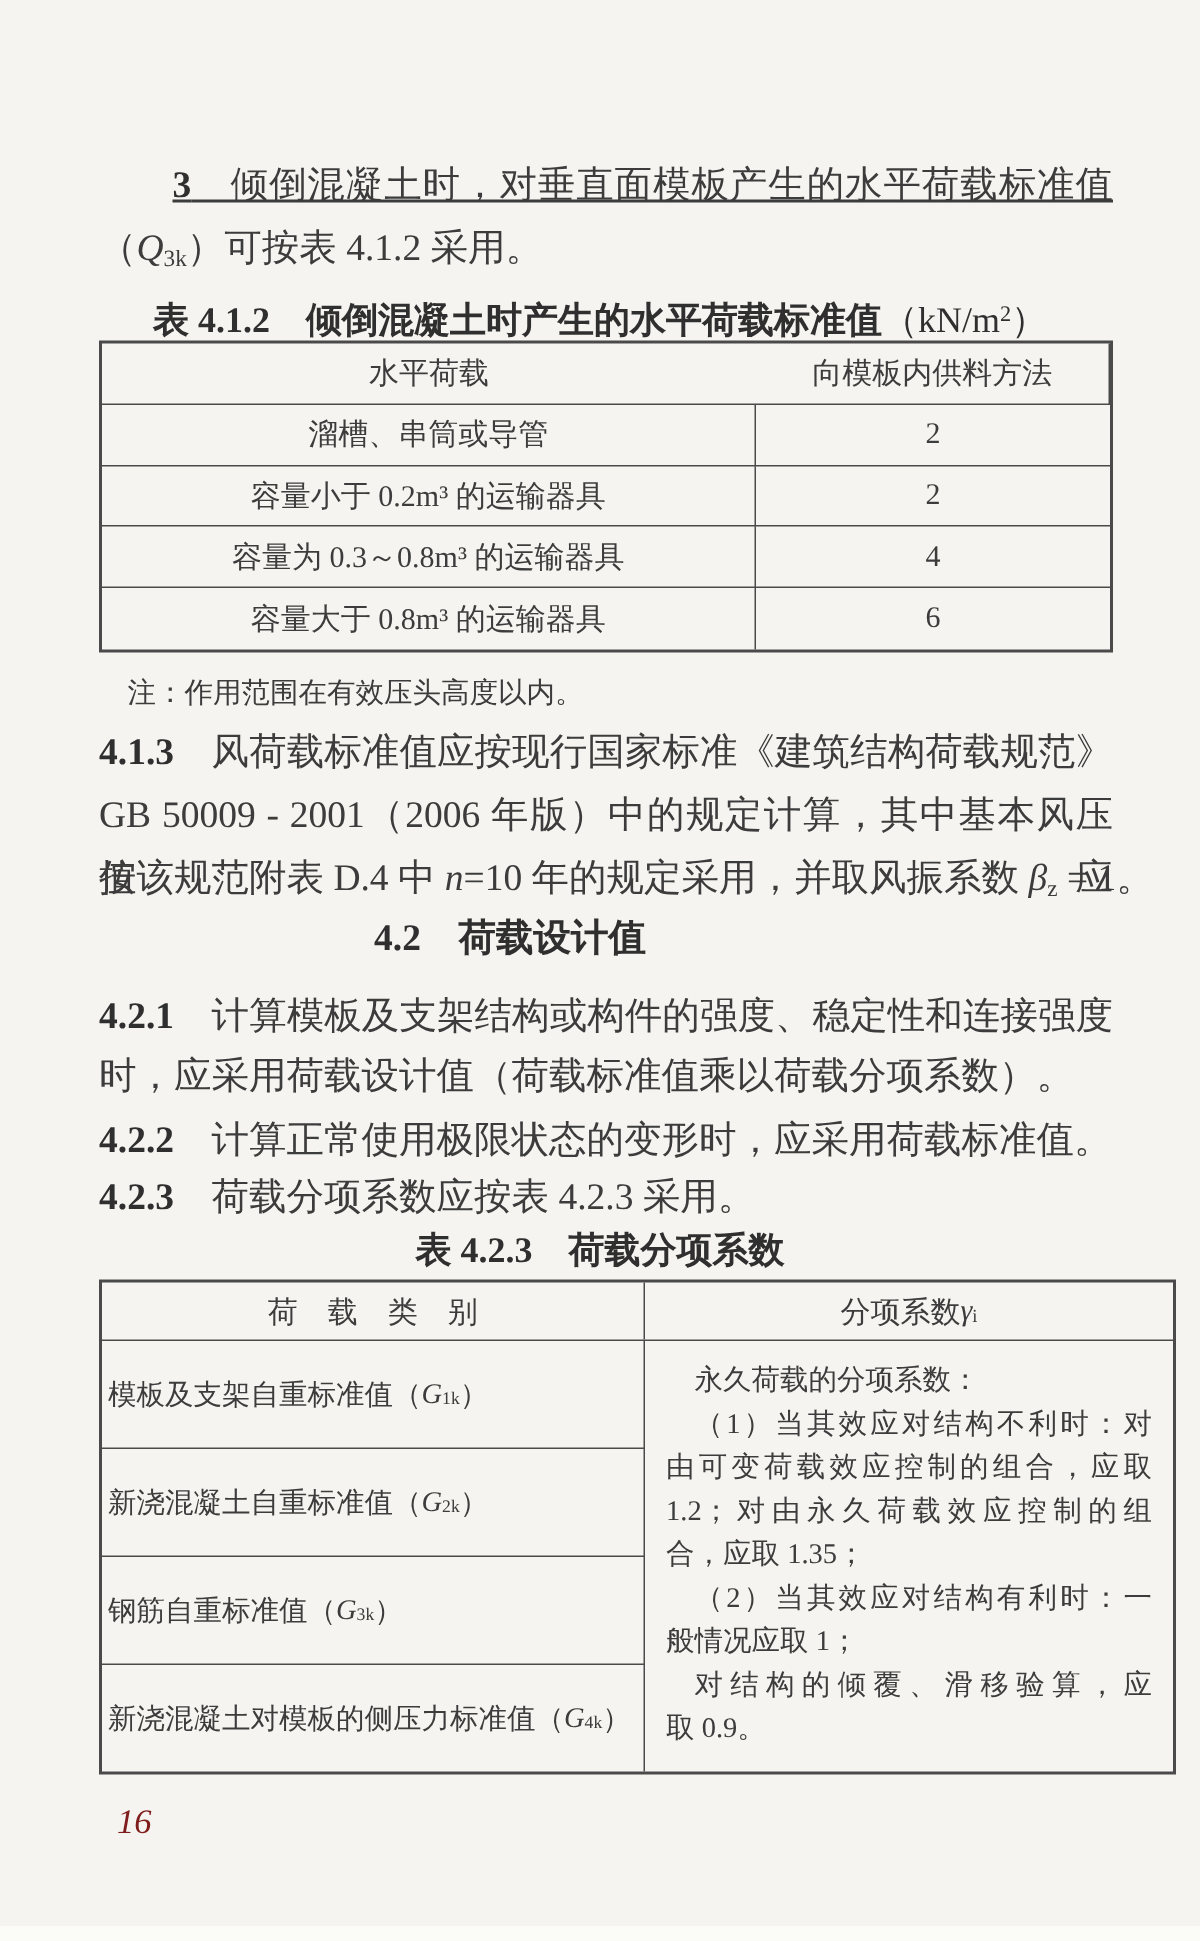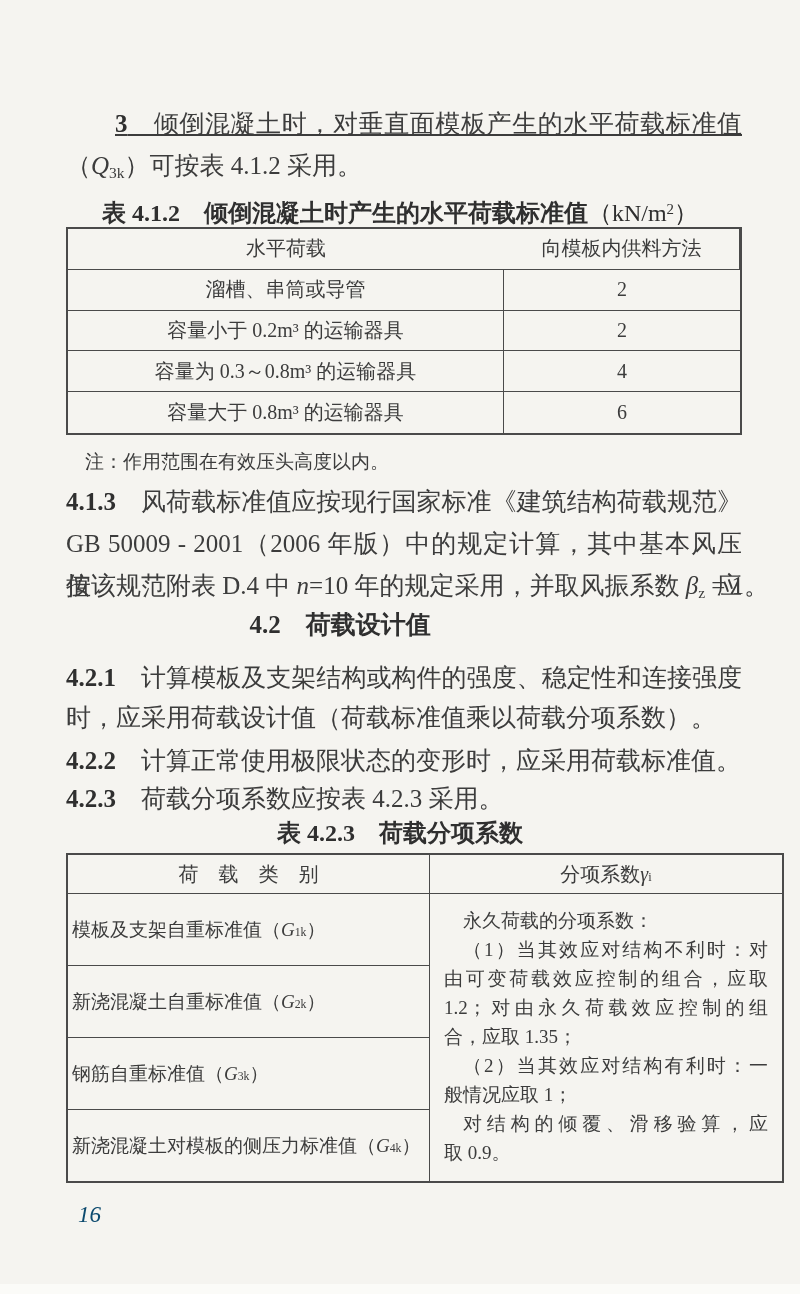--- a/index.html
+++ b/index.html
@@ -68,21 +68,21 @@
     flex:1;display:flex;align-items:center;justify-content:flex-start;
     border-right:1px solid #4a4a4a;border-bottom:1px solid #4a4a4a;
     box-sizing:border-box;padding:0 4px;text-align:center;
   }
   .t423-left .cell:last-child{border-bottom:none;}
   .t423-right{flex:1;box-sizing:border-box;padding:12px 14px 0 14px;}
   .t423-right .fline{display:block;height:29px;line-height:29px;white-space:nowrap;}
   .t423-right .ind{padding-left:1em;}
   .t423-right .fjust{text-align:justify;text-align-last:justify;text-justify:inter-ideograph;white-space:normal;}
 
-  .pagenum{top:1202px;left:78px;font-size:23px;font-style:italic;color:#0c4a6e;}
+  .pagenum{top:1202px;left:78px;font-size:23px;font-style:italic;color:#7f1d1d;}
   .bottom-edge{left:0;right:0;bottom:0;height:10px;background:#fbfbf8;}
 </style>
 </head>
 <body>
 
 <div class="abs para para3">
   <div class="line just l1"><span class="seg-b">3</span><span class="seg-t">　倾倒混凝土时，对垂直面模板产生的水平荷载标准值</span></div>
   <div class="line"><span class="seg-t">（</span><span class="seg-i">Q</span><span class="seg-sub">3k</span><span class="seg-t">）可按表 4.1.2 采用。</span></div>
 </div>
 

